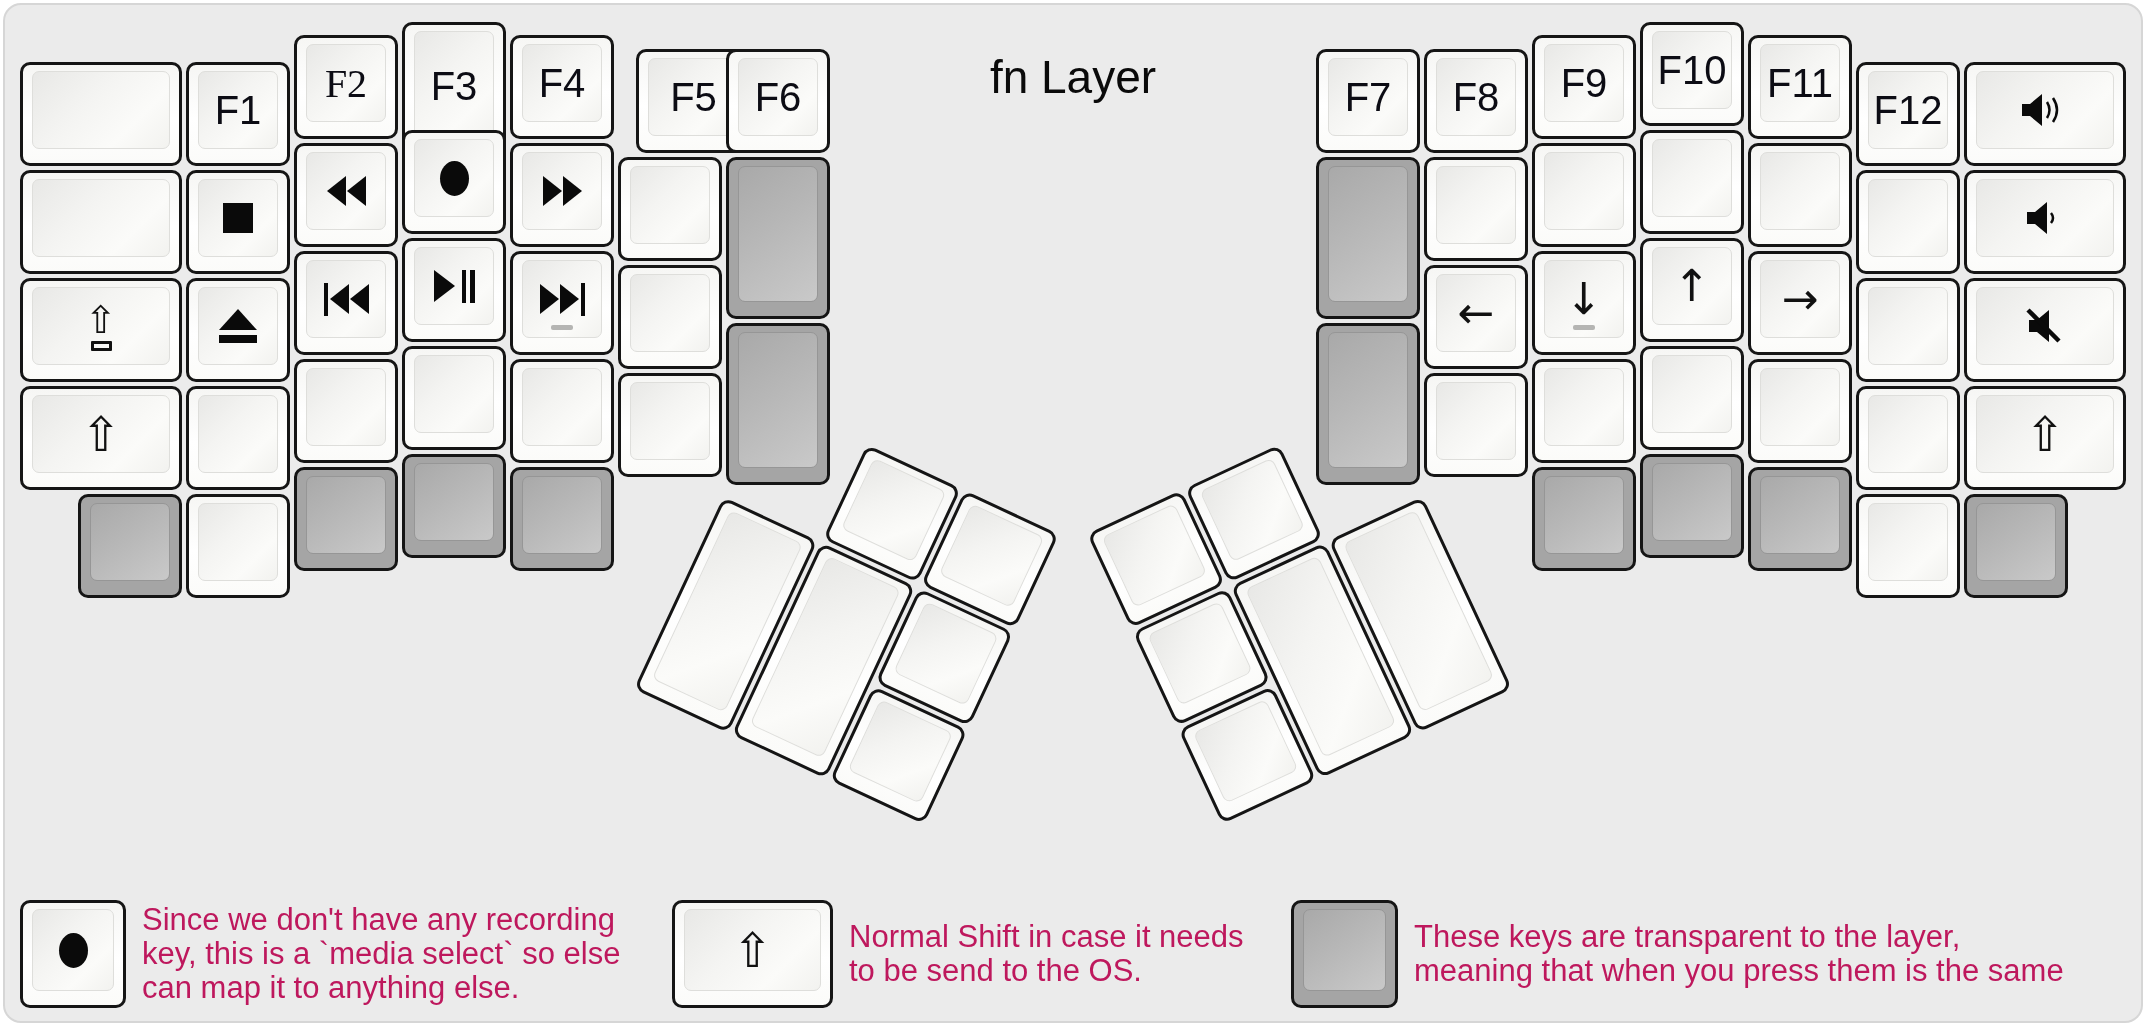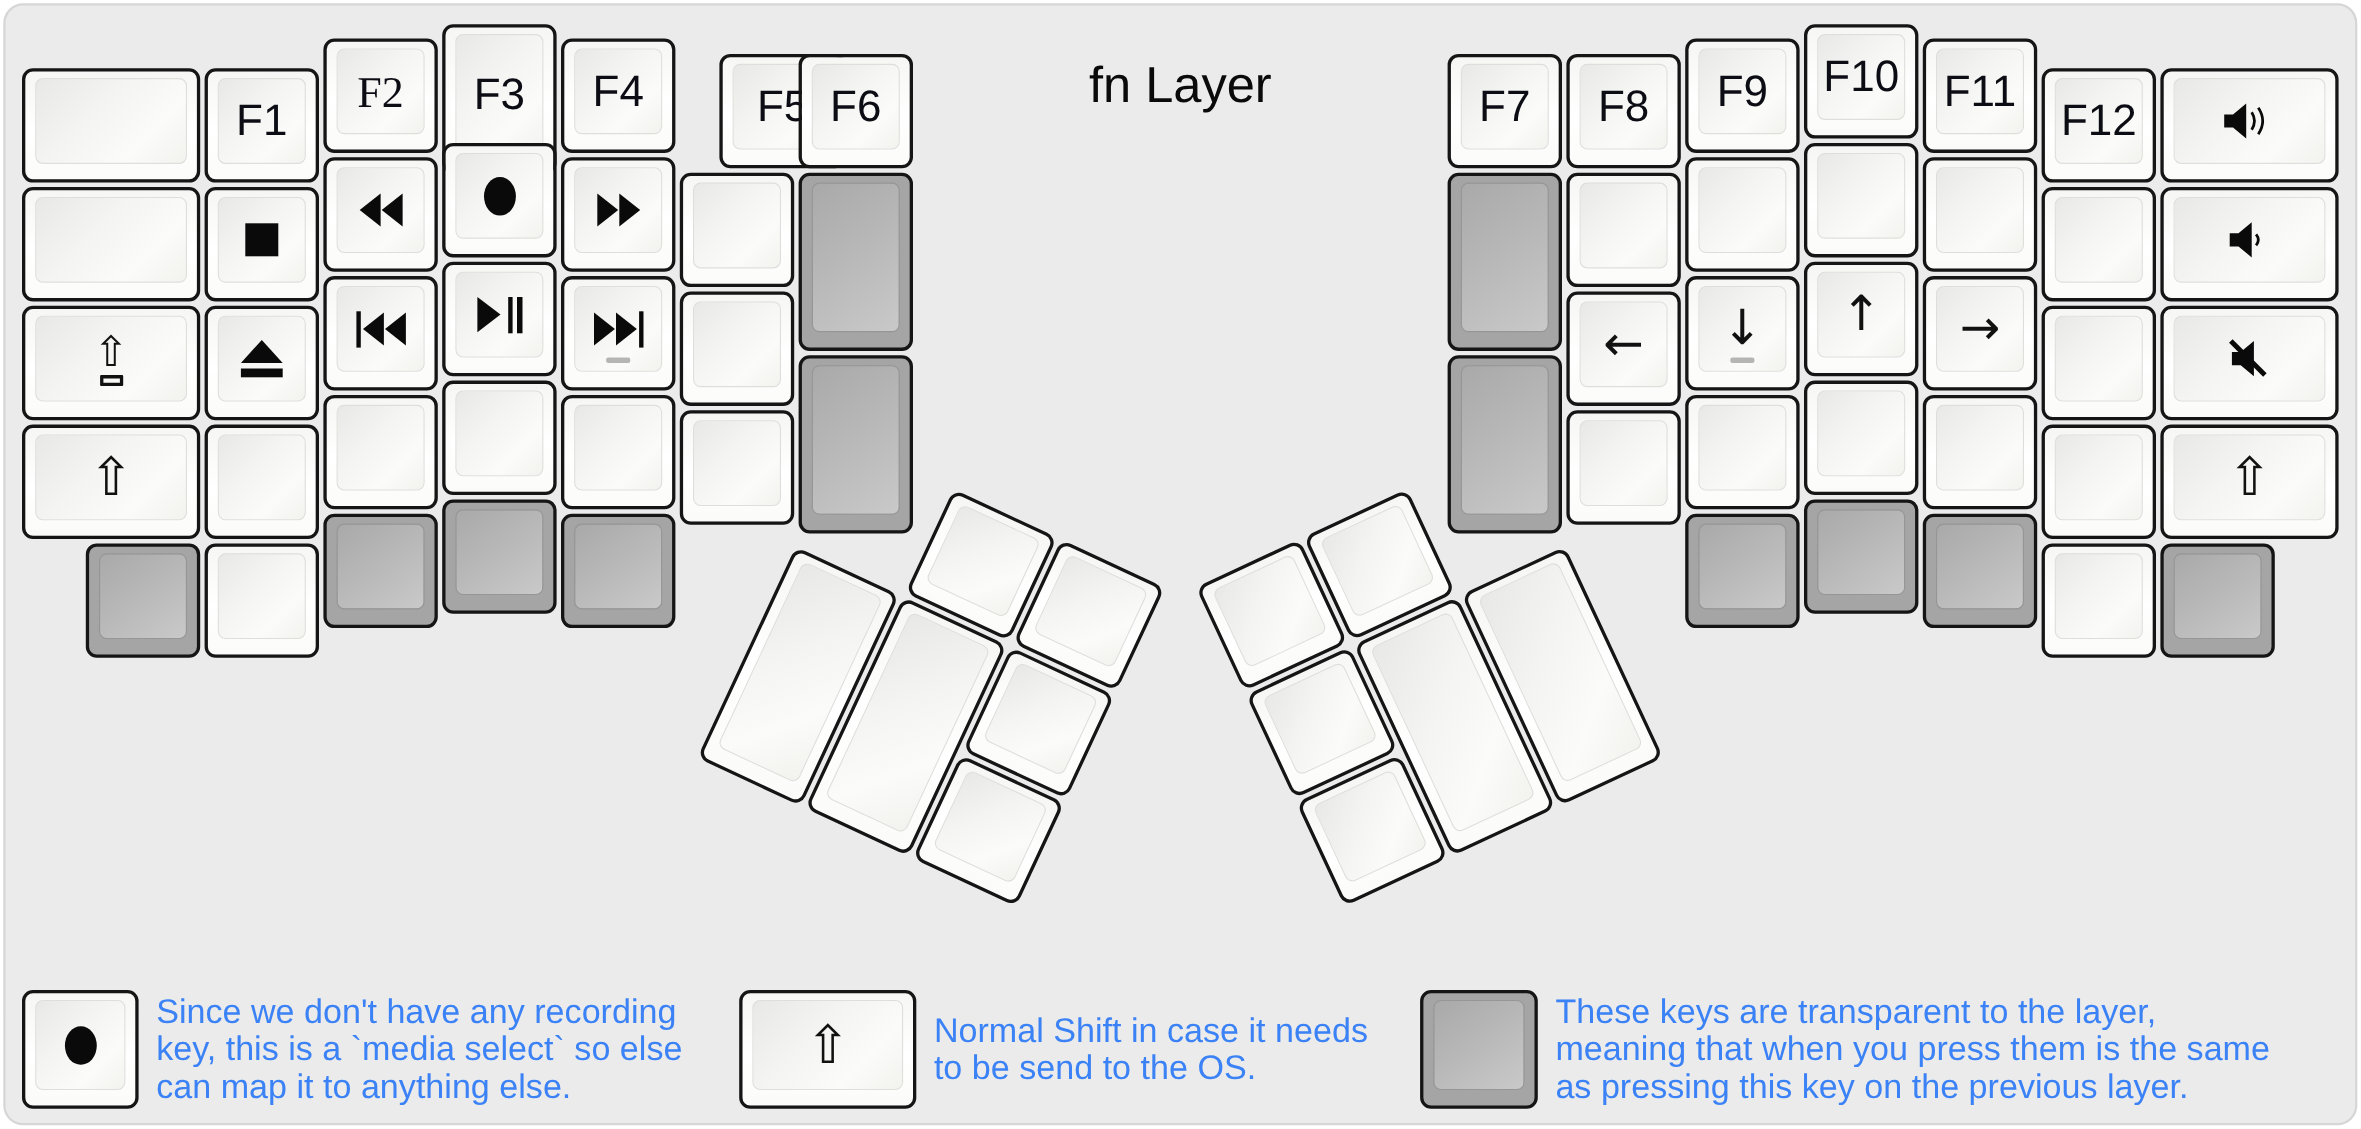--- a/index.html
+++ b/index.html
@@ -41,21 +41,21 @@
   .tri-up{width:0;height:0;border-left:19px solid transparent;border-right:19px solid transparent;border-bottom:21px solid #0a0a0a;}
   .ej-bar{width:38px;height:8px;background:#0a0a0a;margin-top:5px;}
   .caps-bar{width:15px;height:4px;border:3px solid #111;margin-top:2px;border-radius:1px;}
   .homing{position:absolute;left:50%;transform:translateX(-50%);bottom:7px;width:22px;height:5px;
           background:#b5b5b3;border-radius:2px;}
   
   .cluster{position:absolute;transform-origin:0 0;}
   
   .legend-item{position:absolute;display:flex;align-items:center;gap:16px;}
   .legend-key{position:relative;flex:0 0 auto;}
-  .legend-text{font-size:31px;line-height:34px;color:#3b82f6;white-space:nowrap;}
+  .legend-text{font-size:31px;line-height:34px;color:#be185d;white-space:nowrap;}
 </style>
 </head>
 <body>
 
 <div id="canvas">
   <div id="board"></div>
   <div id="page-title">fn Layer</div>
   <div id="keys">
       <div class="key" style="left: 20px; top: 62px; width: 162px; height: 104px;">
         <div class="surf"></div>
@@ -178,21 +178,21 @@
           </span>
           <span class="homing"></span>
         </div>
       </div>
       <div class="key" style="left: 510px; top: 359px; width: 104px; height: 104px;">
         <div class="surf"></div>
       </div>
       <div class="key gray" style="left: 510px; top: 467px; width: 104px; height: 104px;">
         <div class="surf"></div>
       </div>
-      <div class="key" style="left: 654px; top: 49px; width: 115px; height: 104px;">
+      <div class="key" style="left: 636px; top: 49px; width: 115px; height: 104px;">
         <div class="surf">
           <span class="klabel">F5</span>
         </div>
       </div>
       <div class="key" style="left: 618px; top: 157px; width: 104px; height: 104px;">
         <div class="surf"></div>
       </div>
       <div class="key" style="left: 618px; top: 265px; width: 104px; height: 104px;">
         <div class="surf"></div>
       </div>
@@ -416,17 +416,16 @@
       </div>
       <div class="legend-item" style="left: 1291px; top: 900px;">
         <div class="legend-key" style="width: 107px; height: 108px;">
           <div class="key gray" style="left: 0px; top: 0px; width: 107px; height: 108px;">
             <div class="surf"></div>
           </div>
         </div>
         <div class="legend-text">
           <div>These keys are transparent to the layer,</div>
           <div>meaning that when you press them is the same</div>
-          <div>as pressing this key on the previous layer.</div>
         </div>
       </div>
     </div>
 </div>
 
 </body></html>

